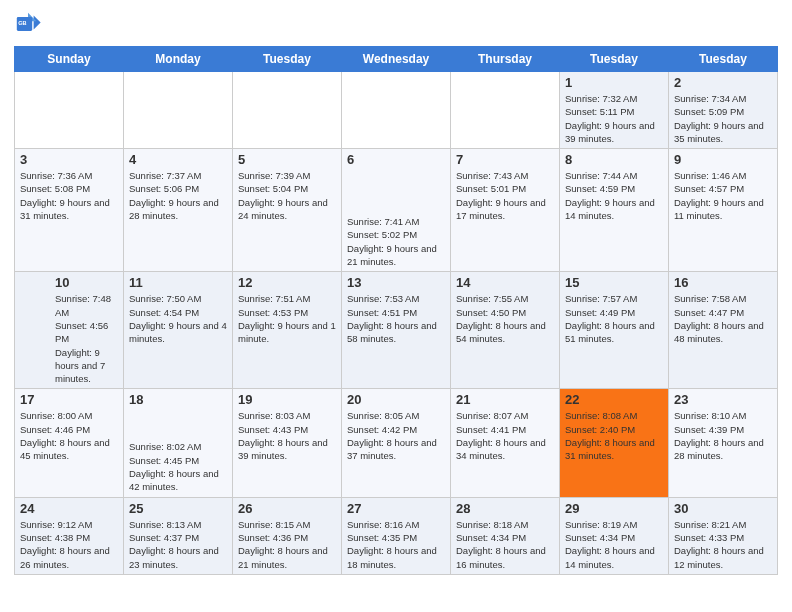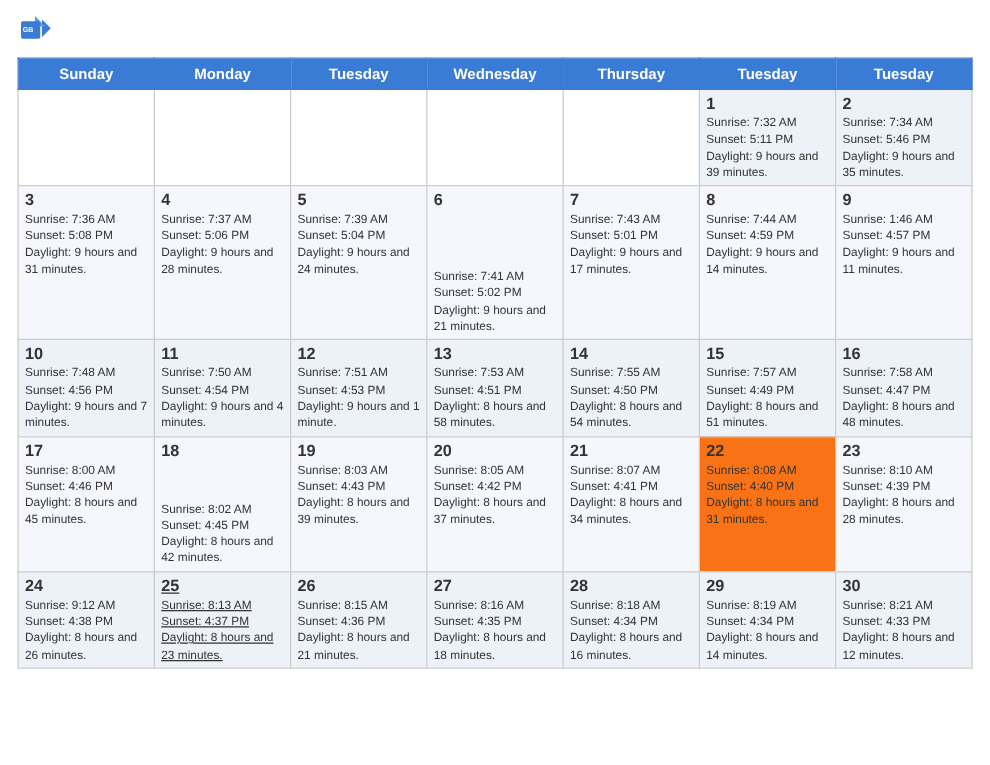--- a/index.html
+++ b/index.html
@@ -89,21 +89,21 @@
           <td class="empty" style="background: rgb(255, 255, 255);"></td>
           <td style="background: rgb(237, 241, 248);">
             <span class="day-num">1</span>
             <div class="day-info" style="white-space: pre-line;">Sunrise: 7:32 AM
 Sunset: 5:11 PM
 Daylight: 9 hours and 39 minutes.</div>
           </td>
           <td style="background: rgb(237, 241, 248);">
             <span class="day-num">2</span>
             <div class="day-info" style="white-space: pre-line;">Sunrise: 7:34 AM
-Sunset: 5:46 PM
+Sunset: 5:09 PM
 Daylight: 9 hours and 35 minutes.</div>
           </td>
         </tr>
         <tr>
           <td style="background: rgb(245, 247, 252);">
             <span class="day-num">3</span>
             <div class="day-info" style="white-space: pre-line;">Sunrise: 7:36 AM
 Sunset: 5:08 PM
 Daylight: 9 hours and 31 minutes.</div>
           </td>
@@ -138,21 +138,21 @@
 Daylight: 9 hours and 14 minutes.</div>
           </td>
           <td style="background: rgb(245, 247, 252);">
             <span class="day-num">9</span>
             <div class="day-info" style="white-space: pre-line;">Sunrise: 1:46 AM
 Sunset: 4:57 PM
 Daylight: 9 hours and 11 minutes.</div>
           </td>
         </tr>
         <tr>
-          <td style="background: rgb(237, 241, 248);">
+          <td style="background: rgb(237, 241, 248); padding-left: 40px;">
             <span class="day-num">10</span>
             <div class="day-info" style="white-space: pre-line;">Sunrise: 7:48 AM
 Sunset: 4:56 PM
 Daylight: 9 hours and 7 minutes.</div>
           </td>
           <td style="background: rgb(237, 241, 248);">
             <span class="day-num">11</span>
             <div class="day-info" style="white-space: pre-line;">Sunrise: 7:50 AM
 Sunset: 4:54 PM
 Daylight: 9 hours and 4 minutes.</div>
@@ -215,38 +215,38 @@
           </td>
           <td style="background: rgb(245, 247, 252);">
             <span class="day-num">21</span>
             <div class="day-info" style="white-space: pre-line;">Sunrise: 8:07 AM
 Sunset: 4:41 PM
 Daylight: 8 hours and 34 minutes.</div>
           </td>
           <td style="background: #f97316;">
             <span class="day-num">22</span>
             <div class="day-info" style="white-space: pre-line;">Sunrise: 8:08 AM
-Sunset: 4:40 PM
+Sunset: 2:40 PM
 Daylight: 8 hours and 31 minutes.</div>
           </td>
           <td style="background: rgb(245, 247, 252);">
             <span class="day-num">23</span>
             <div class="day-info" style="white-space: pre-line;">Sunrise: 8:10 AM
 Sunset: 4:39 PM
 Daylight: 8 hours and 28 minutes.</div>
           </td>
         </tr>
         <tr>
           <td style="background: rgb(237, 241, 248);">
             <span class="day-num">24</span>
             <div class="day-info" style="white-space: pre-line;">Sunrise: 9:12 AM
 Sunset: 4:38 PM
 Daylight: 8 hours and 26 minutes.</div>
           </td>
-          <td style="background: rgb(237, 241, 248); text-decoration: underline;">
+          <td style="background: rgb(237, 241, 248);">
             <span class="day-num">25</span>
             <div class="day-info" style="white-space: pre-line;">Sunrise: 8:13 AM
 Sunset: 4:37 PM
 Daylight: 8 hours and 23 minutes.</div>
           </td>
           <td style="background: rgb(237, 241, 248);">
             <span class="day-num">26</span>
             <div class="day-info" style="white-space: pre-line;">Sunrise: 8:15 AM
 Sunset: 4:36 PM
 Daylight: 8 hours and 21 minutes.</div>

